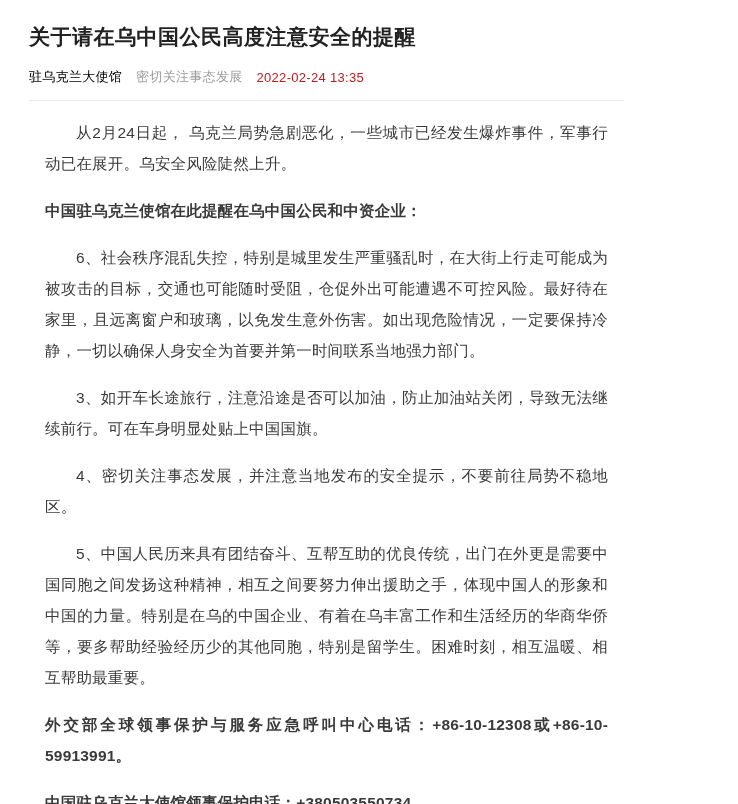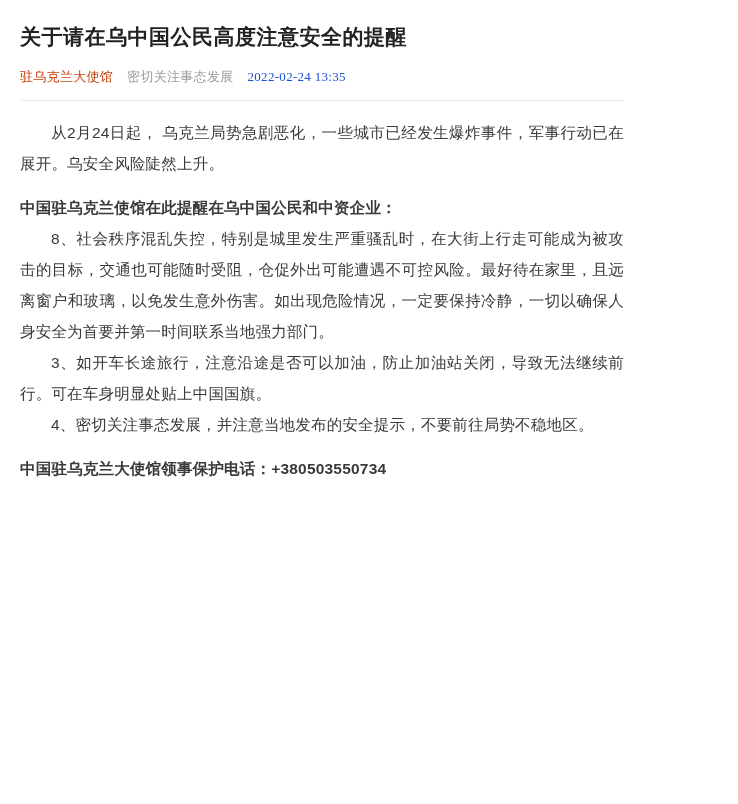--- a/index.html
+++ b/index.html
@@ -11,67 +11,66 @@
     width: 738px;
     height: 804px;
     font-family: "Liberation Sans", "DejaVu Sans", sans-serif;
     color: #333333;
     overflow: hidden;
   }
   .page {
     width: 654px;
     height: 804px;
     box-sizing: border-box;
-    padding: 18px 30px 0 20px;
+    padding: 18px 30px 0 29px;
     position: relative;
   }
   .article-title {
     font-size: 21px;
     font-weight: bold;
     color: #222222;
     letter-spacing: 0.5px;
     line-height: 30px;
     margin: 4px 0 0 0;
   }
   .meta-row {
     margin-top: 16px;
     font-size: 13px;
     color: #9a9a9a;
     display: flex;
     align-items: center;
     gap: 14px;
     letter-spacing: 0.3px;
   }
   .meta-source {
-    color: #c2410c;
+    color: #000000;
     font-family: Liberation Serif, serif;
   }
   .meta-author {
     color: #9a9a9a;
   }
   .meta-time {
-    color: #1d4ed8;
-    font-family: Liberation Serif, serif;
+    color: #b91c1c;
   }
   .divider {
     margin-top: 14px;
     height: 1px;
     background: #ececec;
     width: 100%;
   }
   .body-content {
     margin-top: 16px;
     font-size: 15.5px;
     line-height: 31px;
     color: #3a3a3a;
     letter-spacing: 0.2px;
     text-align: justify;
   }
   .para {
-    margin: 0;
+    margin: 16px;
     text-indent: 2em;
   }
   .para.spaced {
     margin-top: 13px;
     text-indent: 0;
     font-weight: bold;
   }
 </style>
 </head>
 <body>
@@ -84,19 +83,21 @@
     <span class="meta-source">驻乌克兰大使馆</span>
     <span class="meta-author">密切关注事态发展</span>
     <span class="meta-time">2022-02-24 13:35</span>
   </div>
 
   <div class="divider"></div>
 
   <div class="body-content" id="body-content">
       <p class="para">从2月24日起， 乌克兰局势急剧恶化，一些城市已经发生爆炸事件，军事行动已在展开。乌安全风险陡然上升。</p>
       <p class="para spaced">中国驻乌克兰使馆在此提醒在乌中国公民和中资企业：</p>
-      <p class="para">8、社会秩序混乱失控，特别是城里发生严重骚乱时，在大街上行走可能成为被攻击的目标，交通也可能随时受阻，仓促外出可能遭遇不可控风险。最好待在家里，且远离窗户和玻璃，以免发生意外伤害。如出现危险情况，一定要保持冷静，一切以确保人身安全为首要并第一时间联系当地强力部门。</p>
+      <p class="para">6、社会秩序混乱失控，特别是城里发生严重骚乱时，在大街上行走可能成为被攻击的目标，交通也可能随时受阻，仓促外出可能遭遇不可控风险。最好待在家里，且远离窗户和玻璃，以免发生意外伤害。如出现危险情况，一定要保持冷静，一切以确保人身安全为首要并第一时间联系当地强力部门。</p>
       <p class="para">3、如开车长途旅行，注意沿途是否可以加油，防止加油站关闭，导致无法继续前行。可在车身明显处贴上中国国旗。</p>
       <p class="para">4、密切关注事态发展，并注意当地发布的安全提示，不要前往局势不稳地区。</p>
+      <p class="para">5、中国人民历来具有团结奋斗、互帮互助的优良传统，出门在外更是需要中国同胞之间发扬这种精神，相互之间要努力伸出援助之手，体现中国人的形象和中国的力量。特别是在乌的中国企业、有着在乌丰富工作和生活经历的华商华侨等，要多帮助经验经历少的其他同胞，特别是留学生。困难时刻，相互温暖、相互帮助最重要。</p>
+      <p class="para spaced">外交部全球领事保护与服务应急呼叫中心电话：+86-10-12308或+86-10-59913991。</p>
       <p class="para spaced">中国驻乌克兰大使馆领事保护电话：+380503550734</p>
     </div>
 
 </div>
 
 </body></html>

